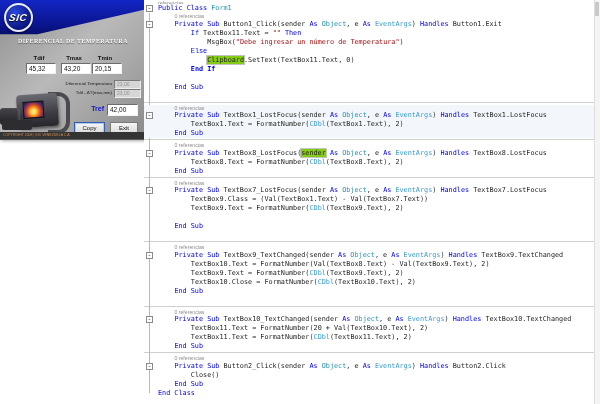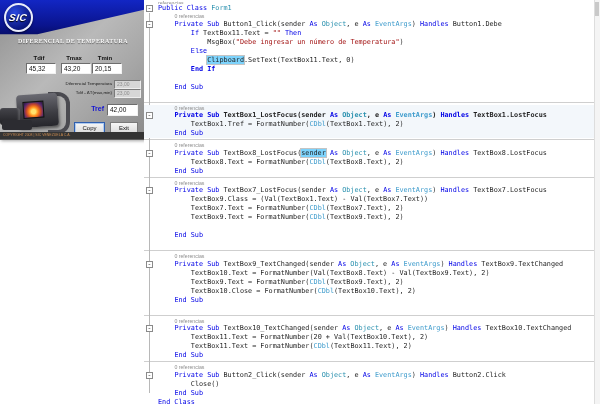--- a/index.html
+++ b/index.html
@@ -65,21 +65,21 @@
   .gutter{width:12px;flex:0 0 12px;position:relative;}
   .collapse{position:absolute;left:2px;top:1px;width:7px;height:7px;background:#fff;
     border:1px solid #8a8a8a;box-sizing:border-box;font-size:7px;line-height:4px;
     text-align:center;color:#444;}
   .content{white-space:pre;font-family:"DejaVu Sans Mono","Liberation Mono",monospace;
     font-size:6.8px;}
   .lenstxt{font-family:"Liberation Sans",sans-serif;font-size:5.2px;color:#8e8e8e;}
   .sep{height:2px;border-top:1px solid #cfcfcf;margin-top:1px;}
   .kw{color:#0000e6;} .ty{color:#2b91af;} .ev{color:#3d9bcc;}
   .st{color:#a31515;} .pl{color:#1e1e1e;}
-  .hl{color:#1e1e1e;background:#7dd3fc;box-shadow:0 0 0 1px #c4c4c4;}
+  .hl{color:#1e1e1e;background:#84cc16;box-shadow:0 0 0 1px #c4c4c4;}
   .vscroll{position:absolute;right:0;top:0;bottom:0;width:5px;background:#f4f4f4;
     border-left:1px solid #ddd;}
   .vthumb{position:absolute;left:0;top:2px;width:4px;height:14px;background:#c9c9c9;}
 </style>
 </head>
 <body>
 
 <div id="stage">
 
   <div class="form-card">
@@ -134,21 +134,21 @@
           <span class="content" style="padding-left: 2px;"><span class="kw">Public Class</span><span class="pl"> </span><span class="ty">Form1</span></span>
         </div>
         <div class="row lens">
           <span class="gutter"></span>
           <span class="content" style="padding-left: 18.4px;"><span class="lenstxt">0 referencias</span></span>
         </div>
         <div class="row code">
           <span class="gutter">
             <span class="collapse">-</span>
           </span>
-          <span class="content" style="padding-left: 18.4px;"><span class="kw">Private Sub</span><span class="pl"> Button1_Click(sender </span><span class="kw">As</span><span class="ty"> Object</span><span class="pl">, e </span><span class="kw">As</span><span class="ev"> EventArgs</span><span class="pl">) </span><span class="kw">Handles</span><span class="pl"> Button1.Debe</span></span>
+          <span class="content" style="padding-left: 18.4px;"><span class="kw">Private Sub</span><span class="pl"> Button1_Click(sender </span><span class="kw">As</span><span class="ty"> Object</span><span class="pl">, e </span><span class="kw">As</span><span class="ev"> EventArgs</span><span class="pl">) </span><span class="kw">Handles</span><span class="pl"> Button1.Exit</span></span>
         </div>
         <div class="row code">
           <span class="gutter"></span>
           <span class="content" style="padding-left: 34.8px;"><span class="kw">If</span><span class="pl"> TextBox11.Text = </span><span class="st">""</span><span class="pl"> </span><span class="kw">Then</span></span>
         </div>
         <div class="row code">
           <span class="gutter"></span>
           <span class="content" style="padding-left: 51.2px;"><span class="pl">MsgBox(</span><span class="st">"Debe ingresar un número de Temperatura"</span><span class="pl">)</span></span>
         </div>
         <div class="row code">
@@ -177,25 +177,25 @@
         </div>
         <div class="sep"></div>
         <div class="row lens tint">
           <span class="gutter"></span>
           <span class="content" style="padding-left: 18.4px;"><span class="lenstxt">0 referencias</span></span>
         </div>
         <div class="row code tint">
           <span class="gutter">
             <span class="collapse">-</span>
           </span>
-          <span class="content" style="padding-left: 18.4px; font-weight: bold;"><span class="kw">Private Sub</span><span class="pl"> TextBox1_LostFocus(sender </span><span class="kw">As</span><span class="ty"> Object</span><span class="pl">, e </span><span class="kw">As</span><span class="ev"> EventArgs</span><span class="pl">) </span><span class="kw">Handles</span><span class="pl"> TextBox1.LostFocus</span></span>
+          <span class="content" style="padding-left: 18.4px;"><span class="kw">Private Sub</span><span class="pl"> TextBox1_LostFocus(sender </span><span class="kw">As</span><span class="ty"> Object</span><span class="pl">, e </span><span class="kw">As</span><span class="ev"> EventArgs</span><span class="pl">) </span><span class="kw">Handles</span><span class="pl"> TextBox1.LostFocus</span></span>
         </div>
         <div class="row code tint">
           <span class="gutter"></span>
-          <span class="content" style="padding-left: 34.8px;"><span class="pl">TextBox1.Tref = FormatNumber(</span><span class="ev">CDbl</span><span class="pl">(TextBox1.Text), 2)</span></span>
+          <span class="content" style="padding-left: 34.8px;"><span class="pl">TextBox1.Text = FormatNumber(</span><span class="ev">CDbl</span><span class="pl">(TextBox1.Text), 2)</span></span>
         </div>
         <div class="row code tint">
           <span class="gutter"></span>
           <span class="content" style="padding-left: 18.4px;"><span class="kw">End Sub</span></span>
         </div>
         <div class="sep"></div>
         <div class="row lens">
           <span class="gutter"></span>
           <span class="content" style="padding-left: 18.4px;"><span class="lenstxt">0 referencias</span></span>
         </div>
@@ -220,24 +220,20 @@
         </div>
         <div class="row code">
           <span class="gutter">
             <span class="collapse">-</span>
           </span>
           <span class="content" style="padding-left: 18.4px;"><span class="kw">Private Sub</span><span class="pl"> TextBox7_LostFocus(sender </span><span class="kw">As</span><span class="ty"> Object</span><span class="pl">, e </span><span class="kw">As</span><span class="ev"> EventArgs</span><span class="pl">) </span><span class="kw">Handles</span><span class="pl"> TextBox7.LostFocus</span></span>
         </div>
         <div class="row code">
           <span class="gutter"></span>
           <span class="content" style="padding-left: 34.8px;"><span class="pl">TextBox9.Class = (Val(TextBox1.Text) - Val(TextBox7.Text))</span></span>
-        </div>
-        <div class="row code">
-          <span class="gutter"></span>
-          <span class="content" style="padding-left: 34.8px;"><span class="pl">TextBox7.Text = FormatNumber(</span><span class="ev">CDbl</span><span class="pl">(TextBox7.Text), 2)</span></span>
         </div>
         <div class="row code">
           <span class="gutter"></span>
           <span class="content" style="padding-left: 34.8px;"><span class="pl">TextBox9.Text = FormatNumber(</span><span class="ev">CDbl</span><span class="pl">(TextBox9.Text), 2)</span></span>
         </div>
         <div class="row blank">
           <span class="gutter"></span>
           <span class="content" style="padding-left: 2px;"></span>
         </div>
         <div class="row code">

